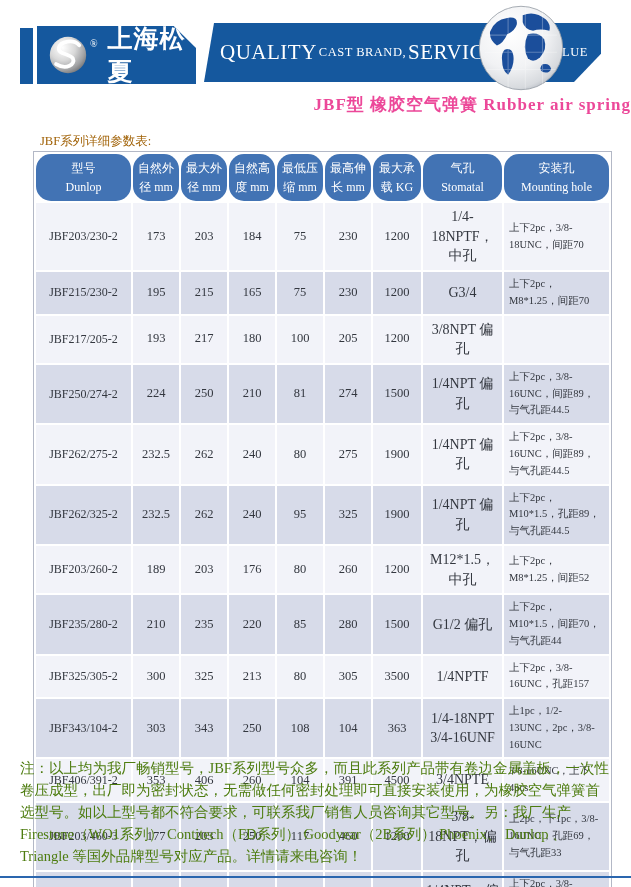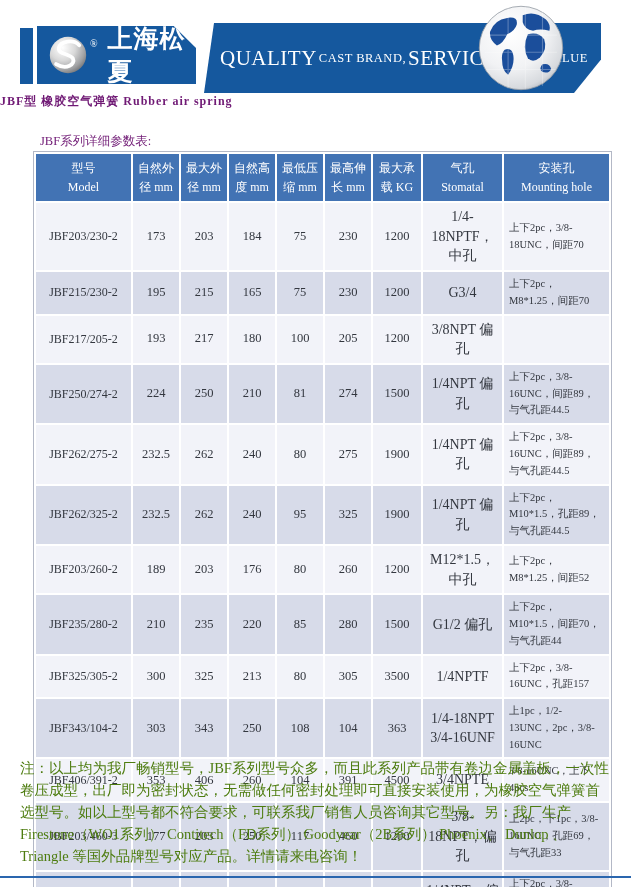--- a/index.html
+++ b/index.html
@@ -15,38 +15,38 @@
   .page{position:relative;width:631px;height:887px;background:#fff;overflow:hidden;}
 
   
   .brand-stripe{position:absolute;left:20px;top:28px;width:13px;height:56px;background:var(--banner-blue);}
   .logo-box{position:absolute;left:37px;top:26px;width:159px;height:58px;background:var(--banner-blue);
     clip-path:polygon(0 0,86% 0,100% 38%,100% 100%,0 100%);
     display:flex;align-items:center;padding-left:10px;z-index:1;}
   .logo-sphere{width:42px;height:42px;flex:0 0 auto;}
   .reg-mark{color:#fff;font-size:10px;vertical-align:top;position:relative;top:-12px;left:1px;}
   .logo-text{color:#fff;font-size:25px;font-weight:bold;letter-spacing:1px;margin-left:11px;}
-  .slogan-banner{position:absolute;left:204px;top:23px;width:397px;height:70px;background:var(--banner-blue);
+  .slogan-banner{position:absolute;left:204px;top:23px;width:397px;height:59px;background:var(--banner-blue);
     clip-path:polygon(10px 0,100% 0,100% 52%,calc(100% - 27px) 100%,0 100%);
     display:flex;align-items:center;padding-left:16px;color:#fff;white-space:nowrap;}
   .slogan-big{font-size:21px;letter-spacing:.5px;}
   .slogan-small{font-size:12.5px;letter-spacing:.5px;margin:0 2px;}
   .globe{position:absolute;left:478px;top:5px;width:86px;height:86px;z-index:2;}
 
   
-  .page-title{position:absolute;top:93px;left:0;width:100%;text-align:left;
-    font-size:12px;font-weight:bold;color:#701a75;letter-spacing:1px;}
-  .table-caption{position:absolute;top:133px;left:40px;font-size:12.5px;color:#701a75;}
+  .page-title{position:absolute;top:93px;left:0;width:100%;text-align:right;
+    font-size:17px;font-weight:bold;color:#ec4899;letter-spacing:1px;}
+  .table-caption{position:absolute;top:133px;left:40px;font-size:12.5px;color:#a16207;}
 
   
   .table-wrap{position:absolute;top:151px;left:33px;width:565px;}
   table.spec{width:100%;border-collapse:separate;border-spacing:2px;background:#fff;
     border:1px solid #b3b8c6;table-layout:fixed;}
   table.spec th{background:var(--hdr-blue);color:#fff;font-weight:normal;
-    font-size:12px;line-height:1.55;padding:5px 1px;text-align:center;vertical-align:middle;}
+    font-size:12px;line-height:1.55;padding:5px 1px;text-align:center;vertical-align:middle;border-radius:15px;}
   table.spec td{font-size:12.5px;color:#33373f;text-align:center;vertical-align:middle;
     padding:7px 3px;line-height:1.4;background:var(--light);word-break:break-word;}
   table.spec td.c-model{font-size:12px;}
   table.spec td.c-stoma{font-size:14px;padding:4px 2px;}
   table.spec td.c-mount{font-size:10.5px;text-align:left;padding:4px 5px;line-height:1.6;}
   
   table.spec tbody tr:nth-child(2) td,
   table.spec tbody tr:nth-child(4) td,
   table.spec tbody tr:nth-child(6) td,
   table.spec tbody tr:nth-child(8) td,
@@ -124,21 +124,21 @@
           <col style="width:46px">
           <col style="width:46px">
         <col style="width:48px">
           <col style="width:79px">
           <col style="width:105px">
       </colgroup>
       <thead>
           <tr>
             <th>
               <div>型号</div>
-              <div>Model</div>
+              <div>Dunlop</div>
             </th>
             <th>
               <div>自然外</div>
               <div>径 mm</div>
             </th>
             <th>
               <div>最大外</div>
               <div>径 mm</div>
             </th>
             <th>

